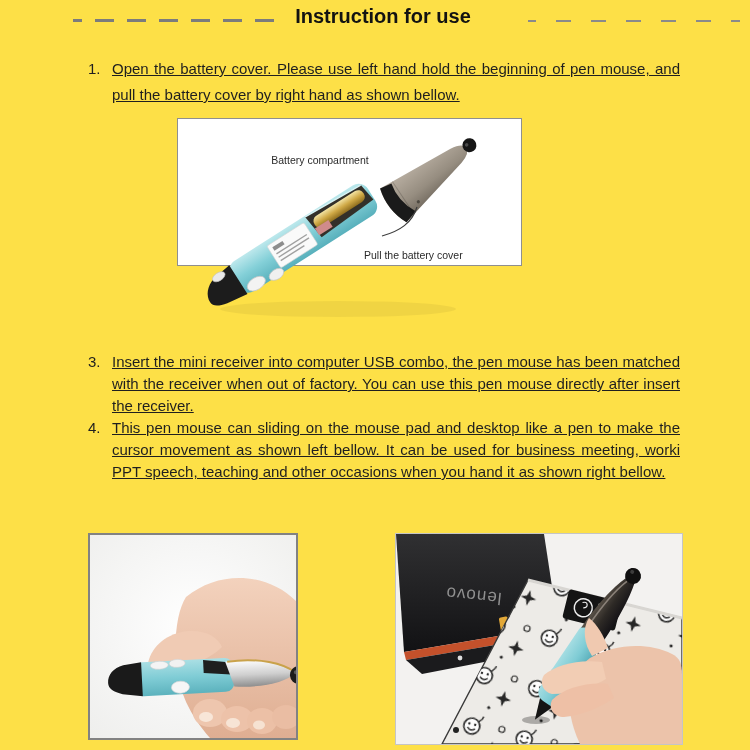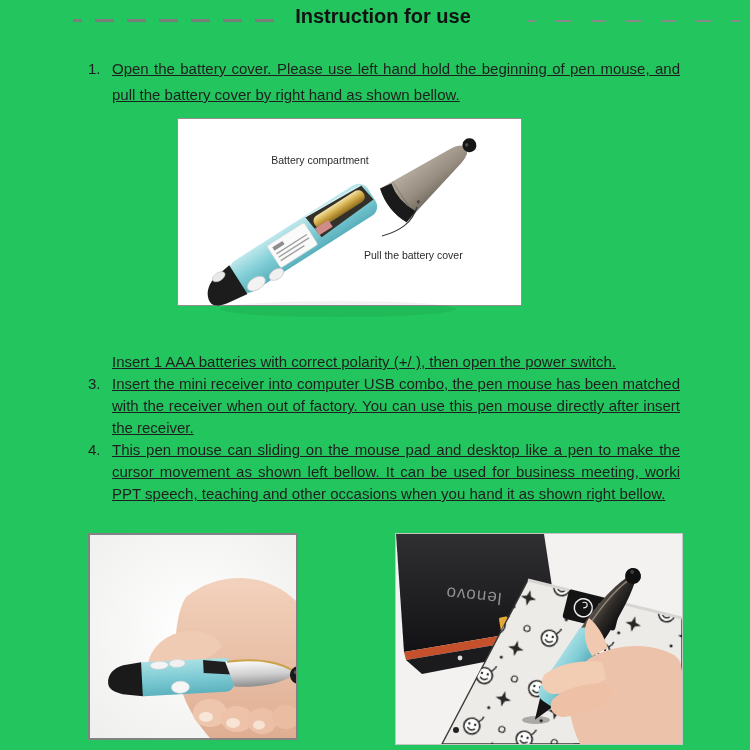--- a/index.html
+++ b/index.html
@@ -1,34 +1,34 @@
 <!DOCTYPE html>
 <html><head>
 <meta charset="utf-8">
 <style>
   html,body{margin:0;padding:0;background:#fff;}
-  .page{position:relative;width:750px;height:750px;background:#22c55e;
+  .page{position:relative;width:750px;height:750px;background:#fde047;
         font-family:"Liberation Sans","DejaVu Sans",sans-serif;color:#1f1f1f;overflow:hidden;}
   .title{position:absolute;top:5px;left:0;right:0;text-align:center;
          font-size:20px;font-weight:bold;color:#121212;transform:translateX(8px);}
   .dash-stub{position:absolute;background:#7c7c7c;}
   .dash-line{position:absolute;}
   .dash-left{top:19px;left:95px;width:179px;height:3px;
      background:repeating-linear-gradient(90deg,#7c7c7c 0 19px,transparent 19px 32px);}
   .stub-left{top:19px;left:73px;width:9px;height:3px;}
   .dash-right{top:20px;left:556px;width:184px;height:2px;
      background:repeating-linear-gradient(90deg,#8a8a8a 0 15px,transparent 15px 35px);}
   .stub-right{top:20px;left:528px;width:8px;height:2px;background:#8a8a8a;}
   .item{position:absolute;left:88px;width:594px;display:flex;font-size:15px;}
   .item .num{width:24px;flex:0 0 24px;}
   .item .txt{width:568px;text-align:justify;text-decoration:underline;}
   .item1{top:56px;line-height:26px;}
   .lower-block{position:absolute;left:88px;top:351px;width:594px;}
   .lower-block .item{position:static;line-height:22px;margin:0;}
-  .figure1{position:absolute;left:177px;top:118px;width:345px;height:188px;
+  .figure1{position:absolute;left:177px;top:118px;width:345px;height:148px;
            border:1px solid #8f8f8f;background:#fff;box-sizing:border-box;}
   .photoL{position:absolute;left:88px;top:533px;width:210px;height:207px;
           border:2px solid #828282;background:#fff;box-sizing:border-box;}
   .photoR{position:absolute;left:395px;top:533px;width:288px;height:212px;
           border:1px solid #c5c5c5;background:#f2f1ef;box-sizing:border-box;}
   svg{display:block;}
   .figlabel{font-family:"Liberation Sans","DejaVu Sans",sans-serif;font-size:10.5px;fill:#2a2a2a;}
 </style>
 </head>
 <body>
@@ -97,24 +97,20 @@
         <circle cx="95" cy="-2" r="1.8" fill="#4a4a4a"></circle>
       </g>
       <path d="M 239,88 C 234,104 222,112 204,117" stroke="#3d3d3d" stroke-width="1.2" fill="none"></path>
       <text x="142" y="45" text-anchor="middle" class="figlabel">Battery compartment</text>
       <text x="186" y="140" text-anchor="start" class="figlabel">Pull the battery cover</text>
     </svg>
   </div>
 
   <div class="lower-block">
     <div class="item">
-      <div class="num"></div>
-      <div class="txt">Insert 1 AAA batteries with correct polarity (+/ ), then open the power switch.</div>
-    </div>
-    <div class="item">
       <div class="num">3.</div>
       <div class="txt">Insert the mini receiver into computer USB combo, the pen mouse has been matched with the receiver when out of factory. You can use this pen mouse directly after insert the receiver.</div>
     </div>
     <div class="item">
       <div class="num">4.</div>
       <div class="txt">This pen mouse can sliding on the mouse pad and desktop like a pen to make the cursor movement as shown left bellow. It can be used for business meeting, worki PPT speech, teaching and other occasions when you hand it as shown right bellow.</div>
     </div>
   </div>
 
   <div class="photoL">

